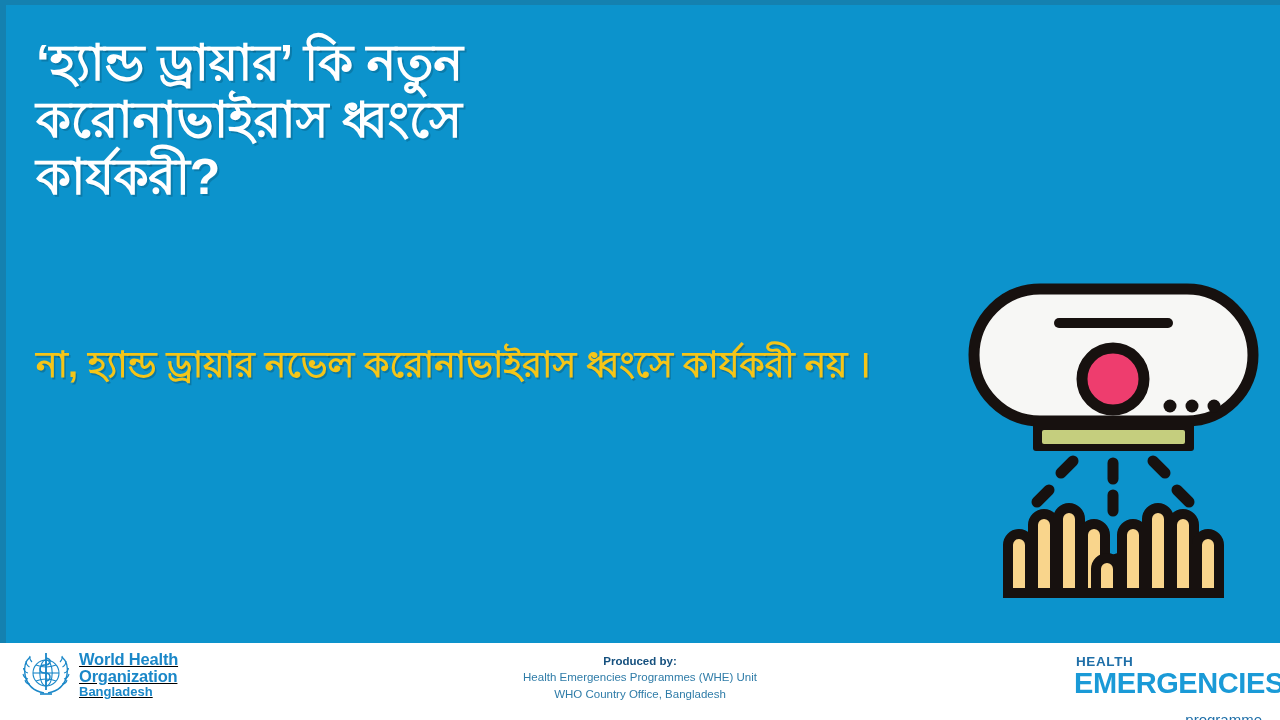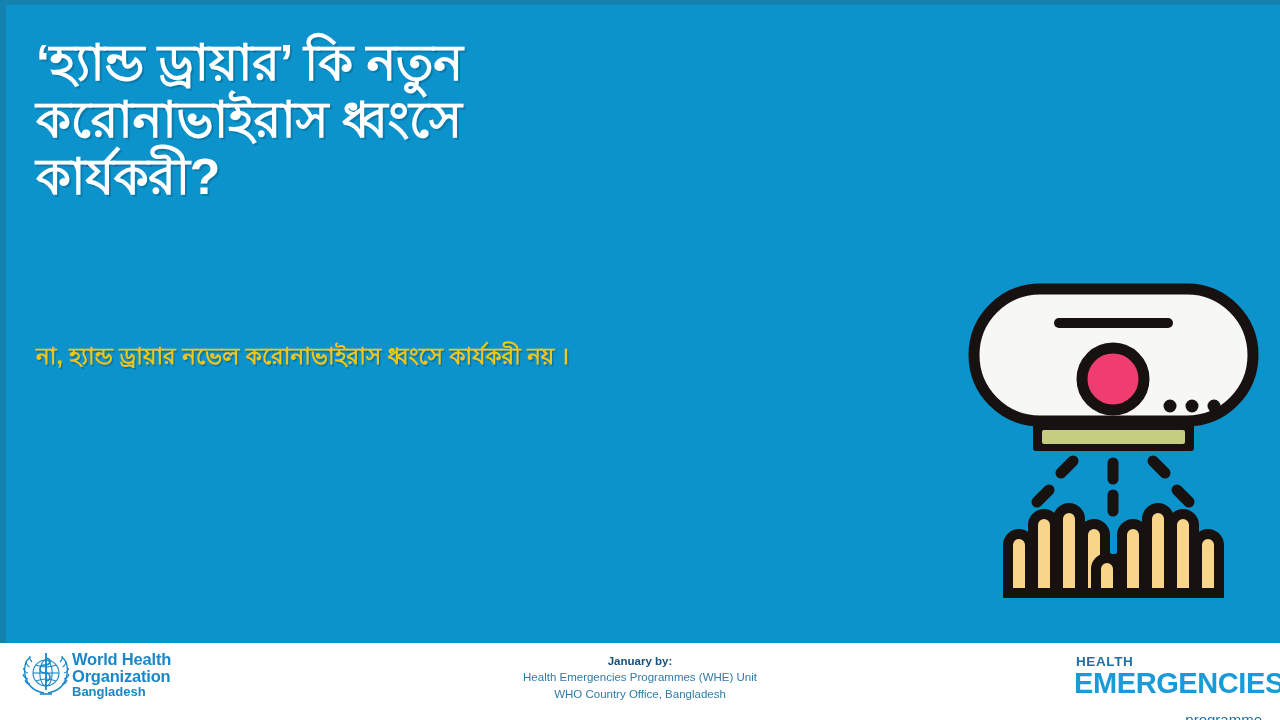--- a/index.html
+++ b/index.html
@@ -53,21 +53,21 @@
   }
 
   
   .answer-line {
     position: absolute;
     left: 30px;
     top: 338px;
     width: 900px;
     color: #f5c518;
     font-weight: bold;
-    font-size: 23px;
+    font-size: 36px;
     line-height: 1.2;
     text-shadow: 1.5px 1.5px 0 rgba(0,0,0,0.18);
   }
 
   
   .body-text {
     position: absolute;
     left: 30px;
     top: 408px;
     width: 900px;
@@ -99,20 +99,22 @@
     background: #ffffff;
   }
 
   
   .who-logo {
     position: absolute;
     left: 20px;
     top: 6px;
     display: flex;
     align-items: flex-start;
+    gap: 7px;
+    text-decoration: underline;
   }
   .who-emblem { width: 52px; height: 52px; flex: 0 0 52px; }
   .who-emblem svg { display: block; }
   .who-wordmark {
     padding-top: 2px;
   }
   .who-wordmark .w-line {
     display: block;
     color: #1a87c8;
     font-weight: bold;
@@ -291,21 +293,21 @@
       </span>
       <span class="who-wordmark">
         <span class="w-line">World Health</span>
         <span class="w-line">Organization</span>
         <span class="who-rule"></span>
         <span class="who-country">Bangladesh</span>
       </span>
     </div>
 
     <div class="credits">
-      <span class="c-title">January by:</span>
+      <span class="c-title">Produced by:</span>
       <span class="c-line">Health Emergencies Programmes (WHE) Unit</span>
       <span class="c-line">WHO Country Office, Bangladesh</span>
     </div>
 
     <div class="hep-logo">
       <span class="hep-top">HEALTH</span>
       <span class="hep-mid">EMERGENCIES</span>
       <span class="hep-bot">programme</span>
     </div>
   </div>

